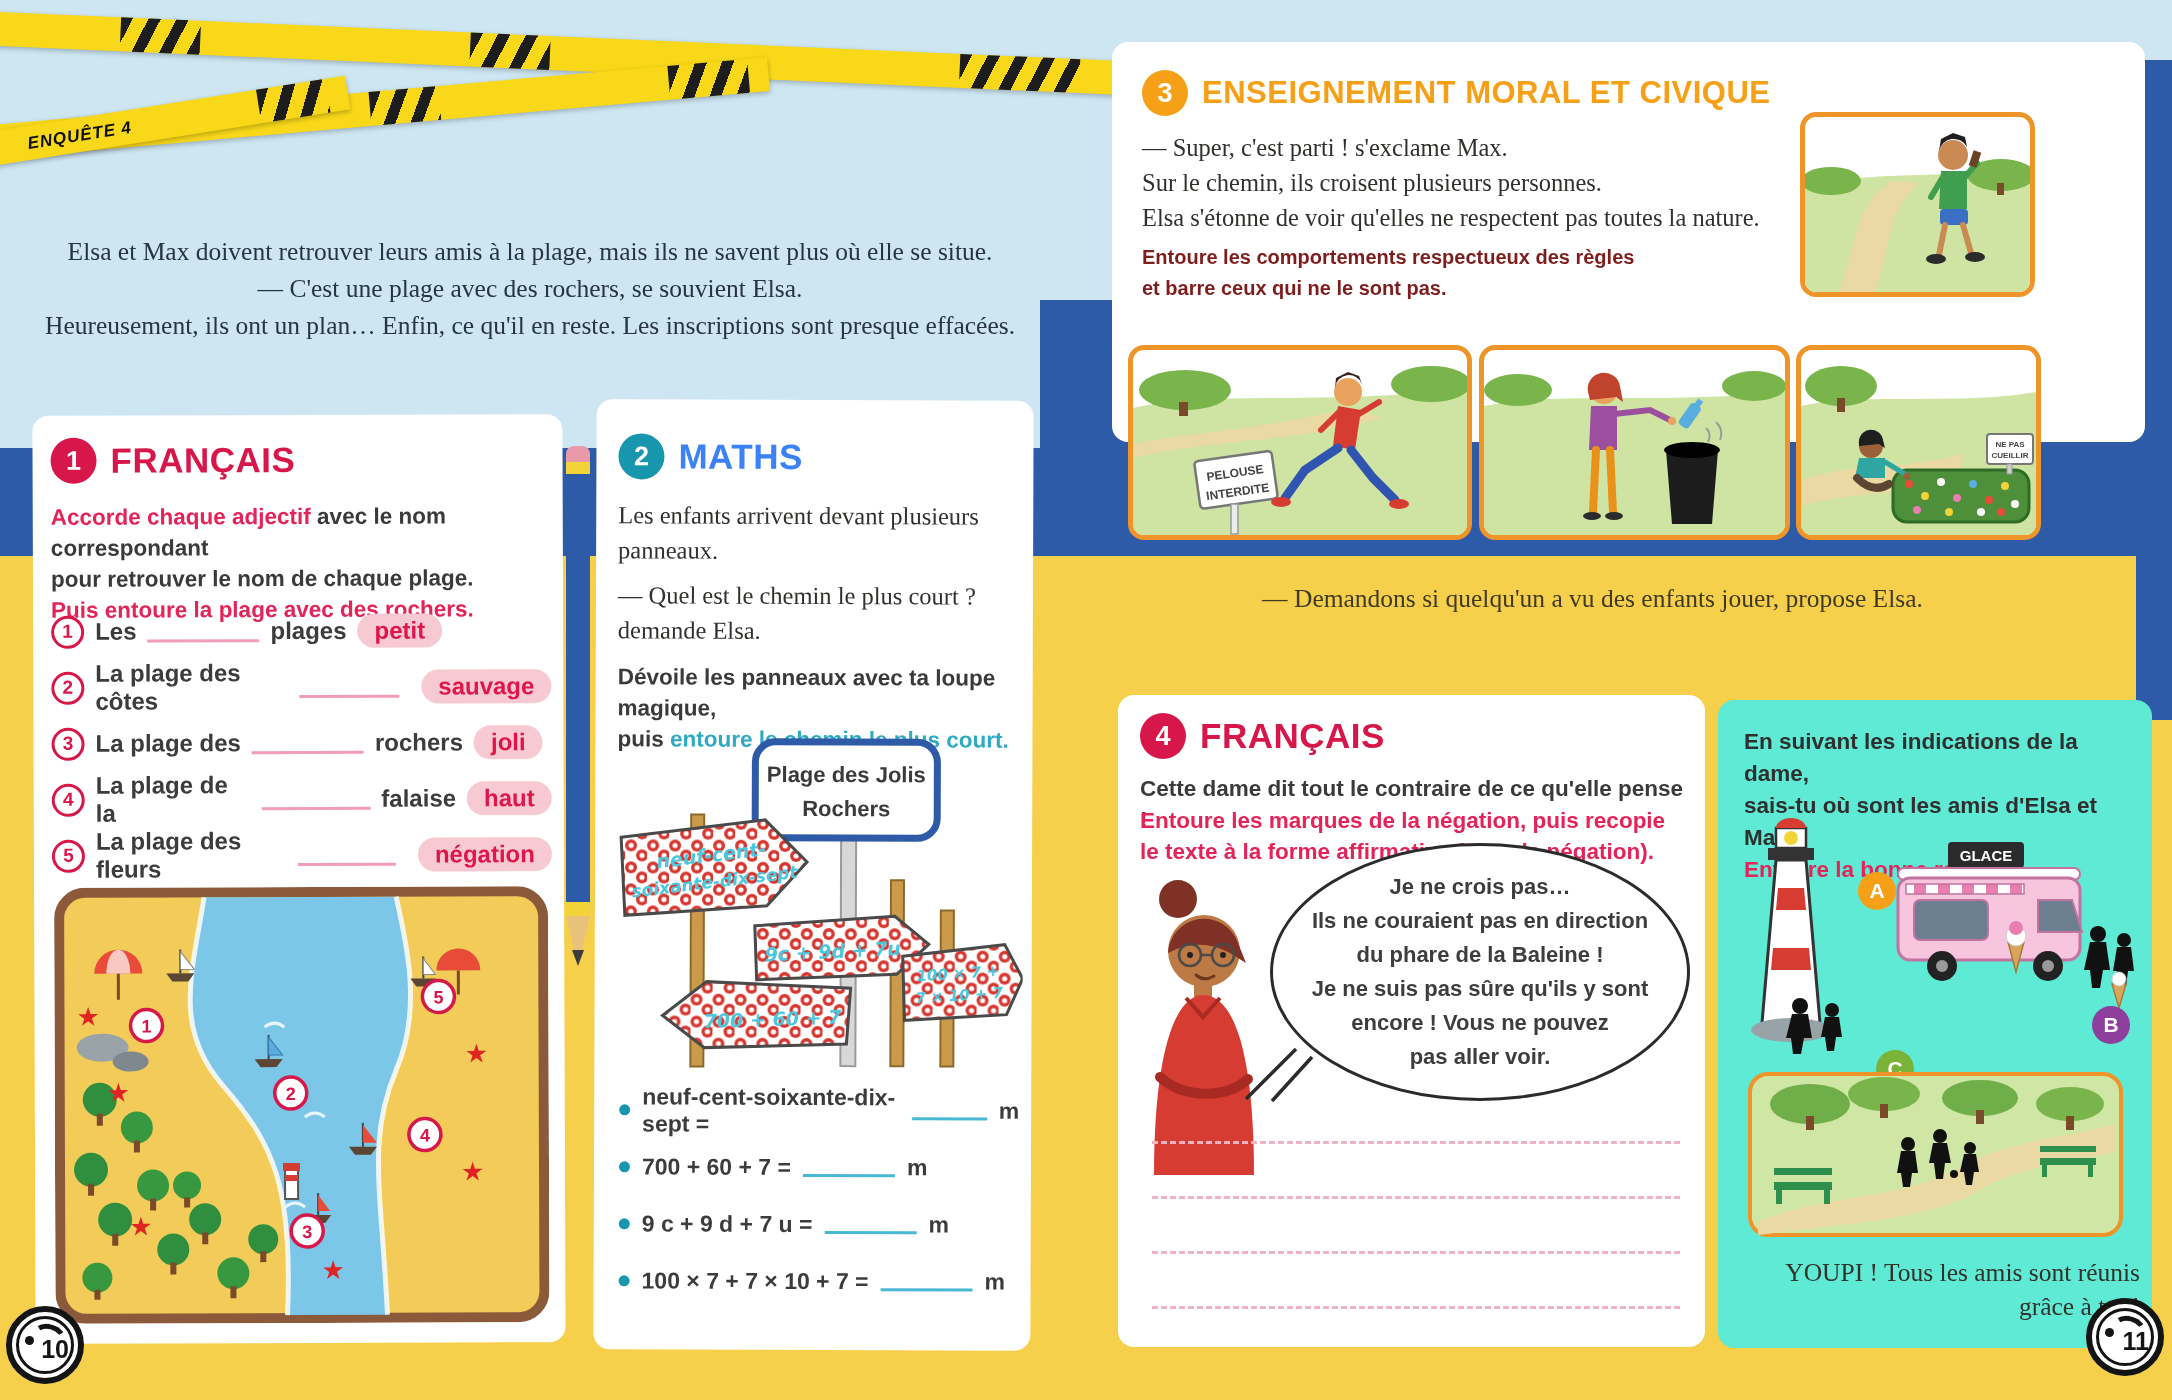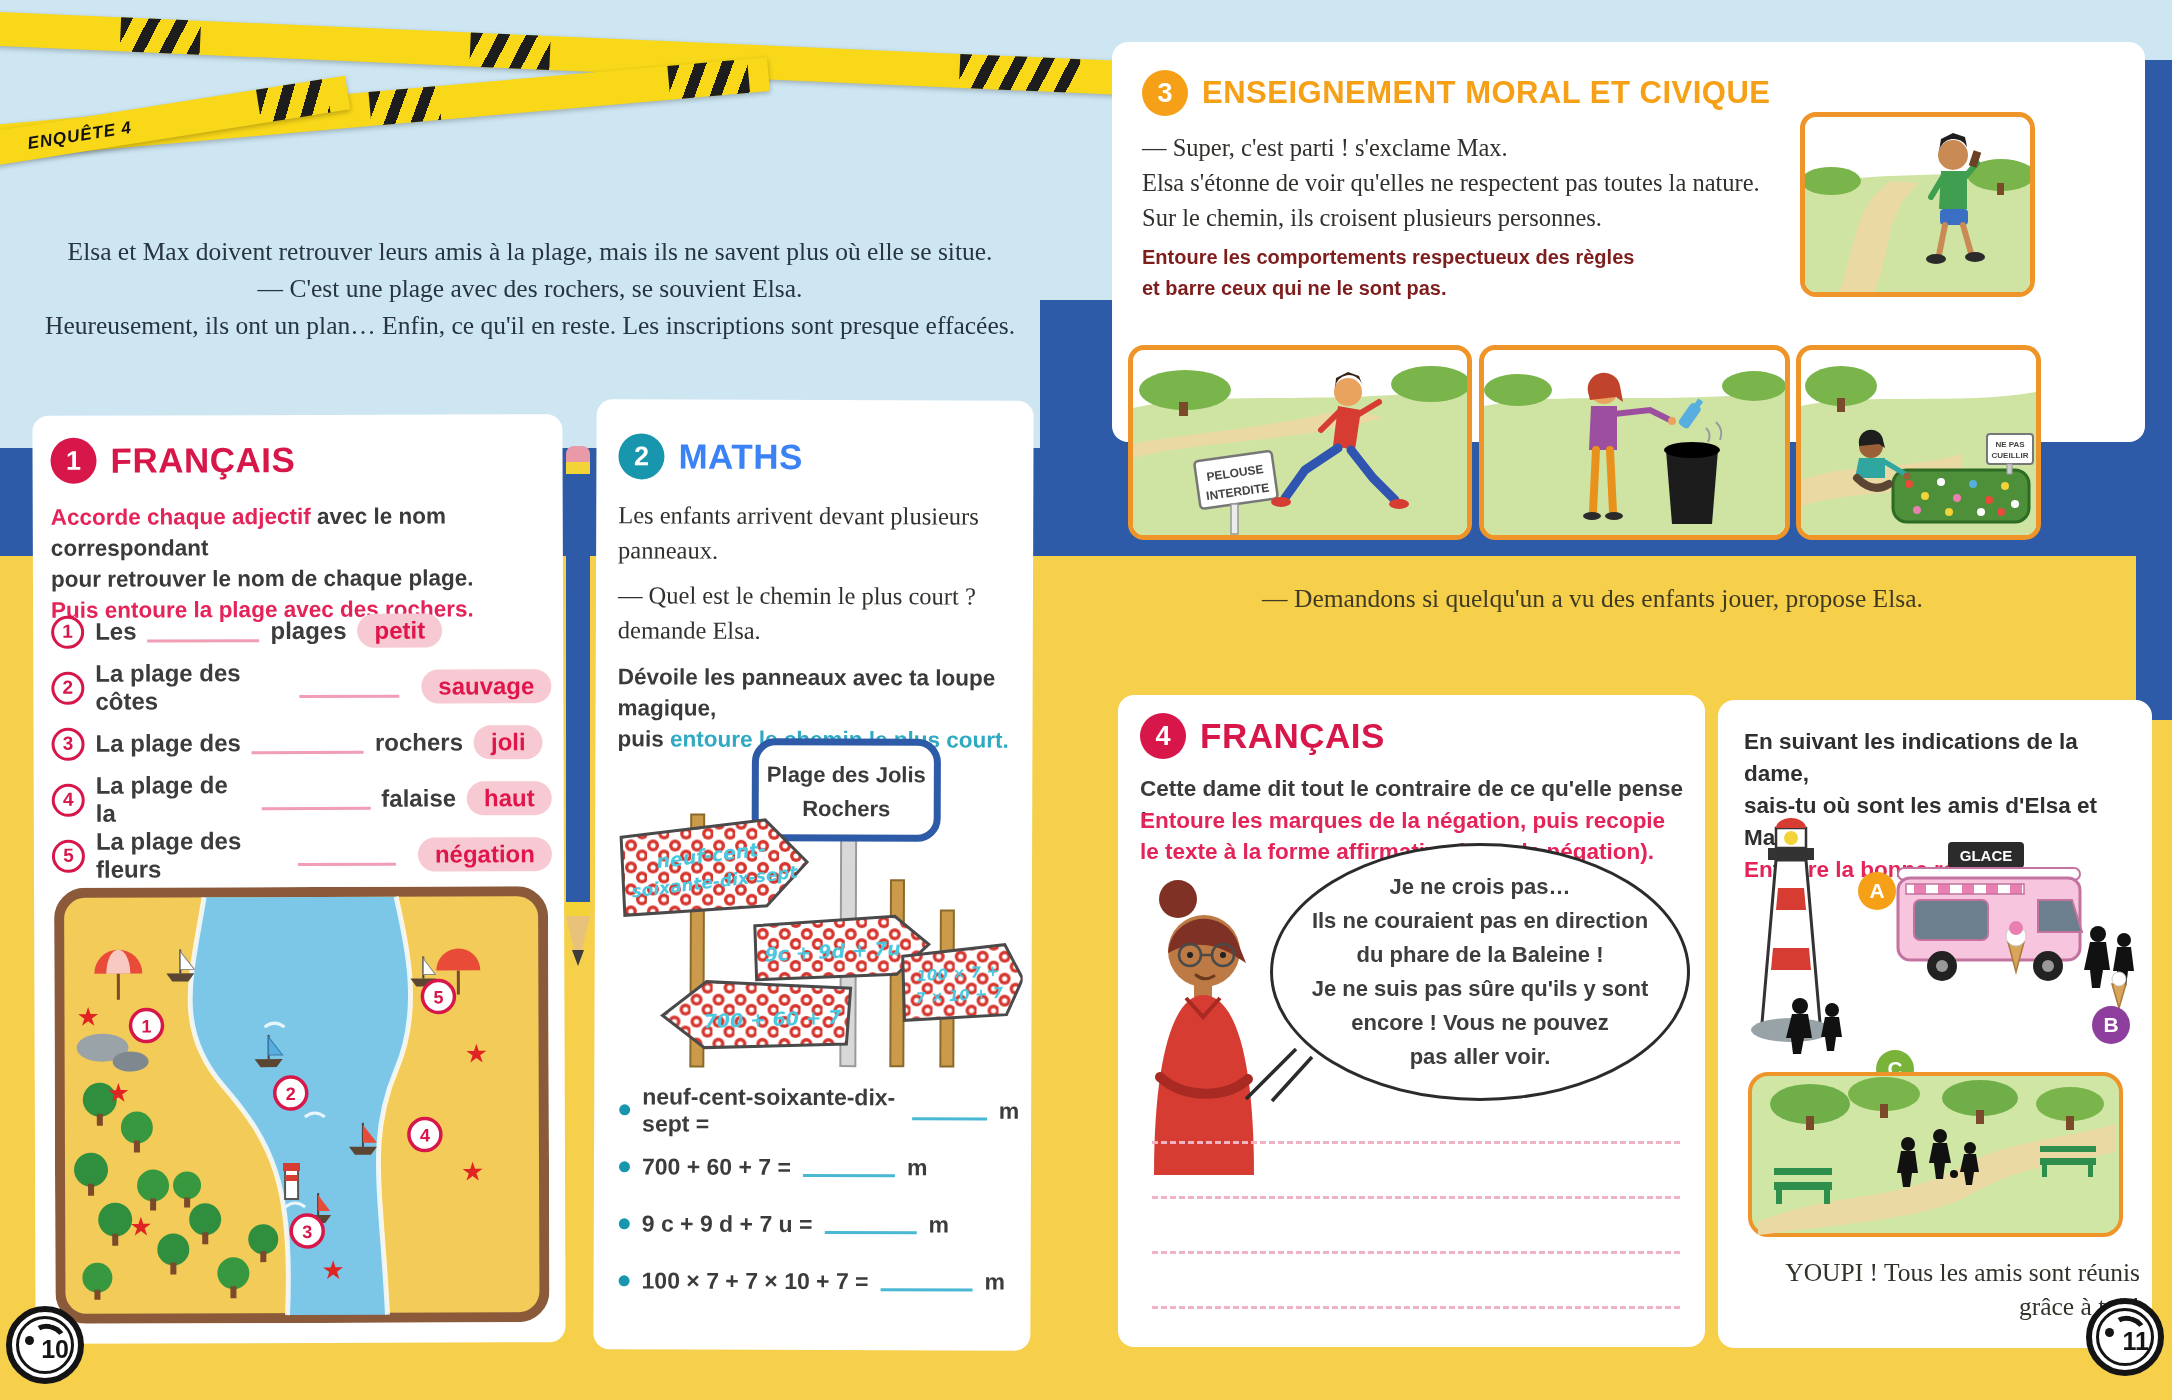--- a/index.html
+++ b/index.html
@@ -32,21 +32,21 @@
 .wbadge{background:#f7c9d3;color:#e0164b;font-weight:bold;font-size:24px;padding:3px 17px;border-radius:20px}
 .prob{display:flex;align-items:center;gap:12px;font-weight:bold;font-size:23px;color:#3c3c3c;height:57px}
 .pdot{width:11px;height:11px;border-radius:50%;background:#1796ad;flex:0 0 auto}
 .blank2{display:inline-block;width:92px;height:18px;border-bottom:3px solid #49b8d4}
 .rserif{font-size:24.5px;line-height:35px;color:#30302c}
 .oinstr{font-weight:bold;font-size:20px;line-height:31px;color:#7f1d1d}
 .panel{border:5px solid #ef9429;border-radius:16px;background:#eab308;overflow:hidden}
 .midtxt{font-size:25.5px;line-height:42px;color:#3f3a23;text-align:center}
 .bubble{border:3.5px solid #2b2b2b;border-radius:50%;background:#fff;display:flex;flex-direction:column;align-items:center;justify-content:center;font-weight:bold;font-size:22px;line-height:34px;color:#3d3d3d;text-align:center}
 .wline{border-bottom:3px dashed #f0b3c3;height:0}
-.cream{background:#ffffff;border-radius:16px}
+.cream{background:#5eead4;border-radius:16px}
 .binstr{font-weight:bold;font-size:22.5px;line-height:32px;color:#2f2f2f}
 .binstr .r{color:#e42458}
 .opt{width:38px;height:38px;border-radius:50%;color:#fff;font-weight:bold;font-size:21px;display:flex;align-items:center;justify-content:center}
 .youpi{font-size:25.5px;line-height:34px;color:#33322a;text-align:right}
 .pbadge{width:78px;height:78px;border-radius:50%;background:#fff;border:6px solid #141414}
 .pbin{position:absolute;inset:4px;border:3px solid #141414;border-radius:50%}
 .pbnum{position:absolute;right:9px;bottom:14px;font-weight:bold;font-size:25px;color:#141414}
 .pbdot{position:absolute;left:13px;top:24px;width:9px;height:9px;border-radius:50%;background:#141414}
 .pbarc{position:absolute;left:18px;top:12px;width:36px;height:30px;border:5px solid transparent;border-top:5px solid #141414;border-radius:50%;transform:rotate(14deg)}
 .signtxt{font-family:"Liberation Sans",sans-serif;font-weight:bold;fill:#444;text-anchor:middle}
@@ -307,22 +307,22 @@
     </div>
   </div>
 
   <div class="abs card" style="left:1112px;top:42px;width:1033px;height:400px">
     <div class="abs shead" style="left:30px;top:28px">
       <div class="ncirc bgorg">3</div>
       <div class="stitle org" style="font-size:31px">ENSEIGNEMENT MORAL ET CIVIQUE</div>
     </div>
     <div class="abs serif rserif" style="left:30px;top:88px;width:640px">
       <div>— Super, c'est parti ! s'exclame Max.</div>
+      <div>Sur le chemin, ils croisent plusieurs personnes.</div>
       <div>Elsa s'étonne de voir qu'elles ne respectent pas toutes la nature.</div>
-      <div>Sur le chemin, ils croisent plusieurs personnes.</div>
     </div>
     <div class="abs oinstr" style="left:30px;top:200px;width:640px">
       <div>Entoure les comportements respectueux des règles</div>
       <div>et barre ceux qui ne le sont pas.</div>
     </div>
   </div>
 
   <div class="abs panel" style="left:1800px;top:112px;width:235px;height:185px">
     <svg width="225" height="175" viewBox="0 0 225 175">
       <rect width="225" height="175" fill="#fff"></rect>

